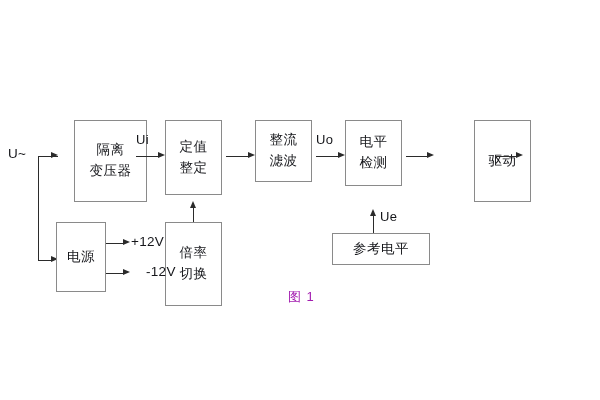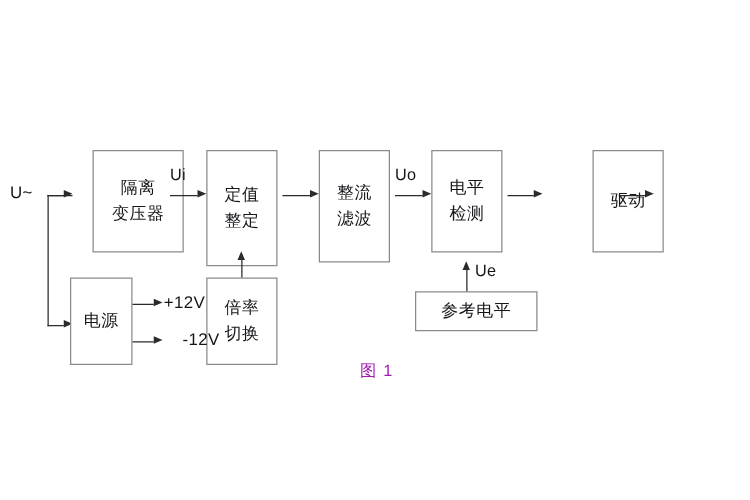--- a/index.html
+++ b/index.html
@@ -99,45 +99,45 @@
   <div class="arrowhead right" style="left:51px; top:152.3px;"></div>
 
   <div class="wire h" style="left:38px; top:259.5px; width:13px;"></div>
   <div class="arrowhead right" style="left:51px; top:256.3px;"></div>
 
   <div class="block" style="left:74px; top:120px; width:73px; height:82px;">
     <span class="ln">隔离</span>
     <span class="ln">变压器</span>
   </div>
 
-  <div class="block" style="left:165px; top:120px; width:57px; height:93px;">
+  <div class="block" style="left:165px; top:120px; width:57px; height:75px;">
     <span class="ln">定值</span>
     <span class="ln">整定</span>
   </div>
 
-  <div class="block" style="left:255px; top:120px; width:57px; height:90px;">
+  <div class="block" style="left:255px; top:120px; width:57px; height:62px;">
     <span class="ln">整流</span>
     <span class="ln">滤波</span>
   </div>
 
-  <div class="block" style="left:345px; top:120px; width:57px; height:82px;">
+  <div class="block" style="left:345px; top:120px; width:57px; height:66px;">
     <span class="ln">电平</span>
     <span class="ln">检测</span>
   </div>
 
   <div class="block" style="left:434px; top:120px; width:57px; height:82px;margin-left:40px;">
     <span class="ln">驱动</span>
   </div>
 
 
   <div class="block" style="left:56px; top:222px; width:50px; height:70px;">
     <span class="ln">电源</span>
   </div>
 
-  <div class="block" style="left:165px; top:222px; width:57px; height:70px;">
+  <div class="block" style="left:165px; top:222px; width:57px; height:84px;">
     <span class="ln">倍率</span>
     <span class="ln">切换</span>
   </div>
 
   <div class="block" style="left:332px; top:233px; width:98px; height:32px;">
     <span class="ln">参考电平</span>
   </div>
 
   <div class="label sig" style="left:136px; top:132px;">Ui</div>
   <div class="wire h" style="left:136px; top:155.5px; width:22px;"></div>

